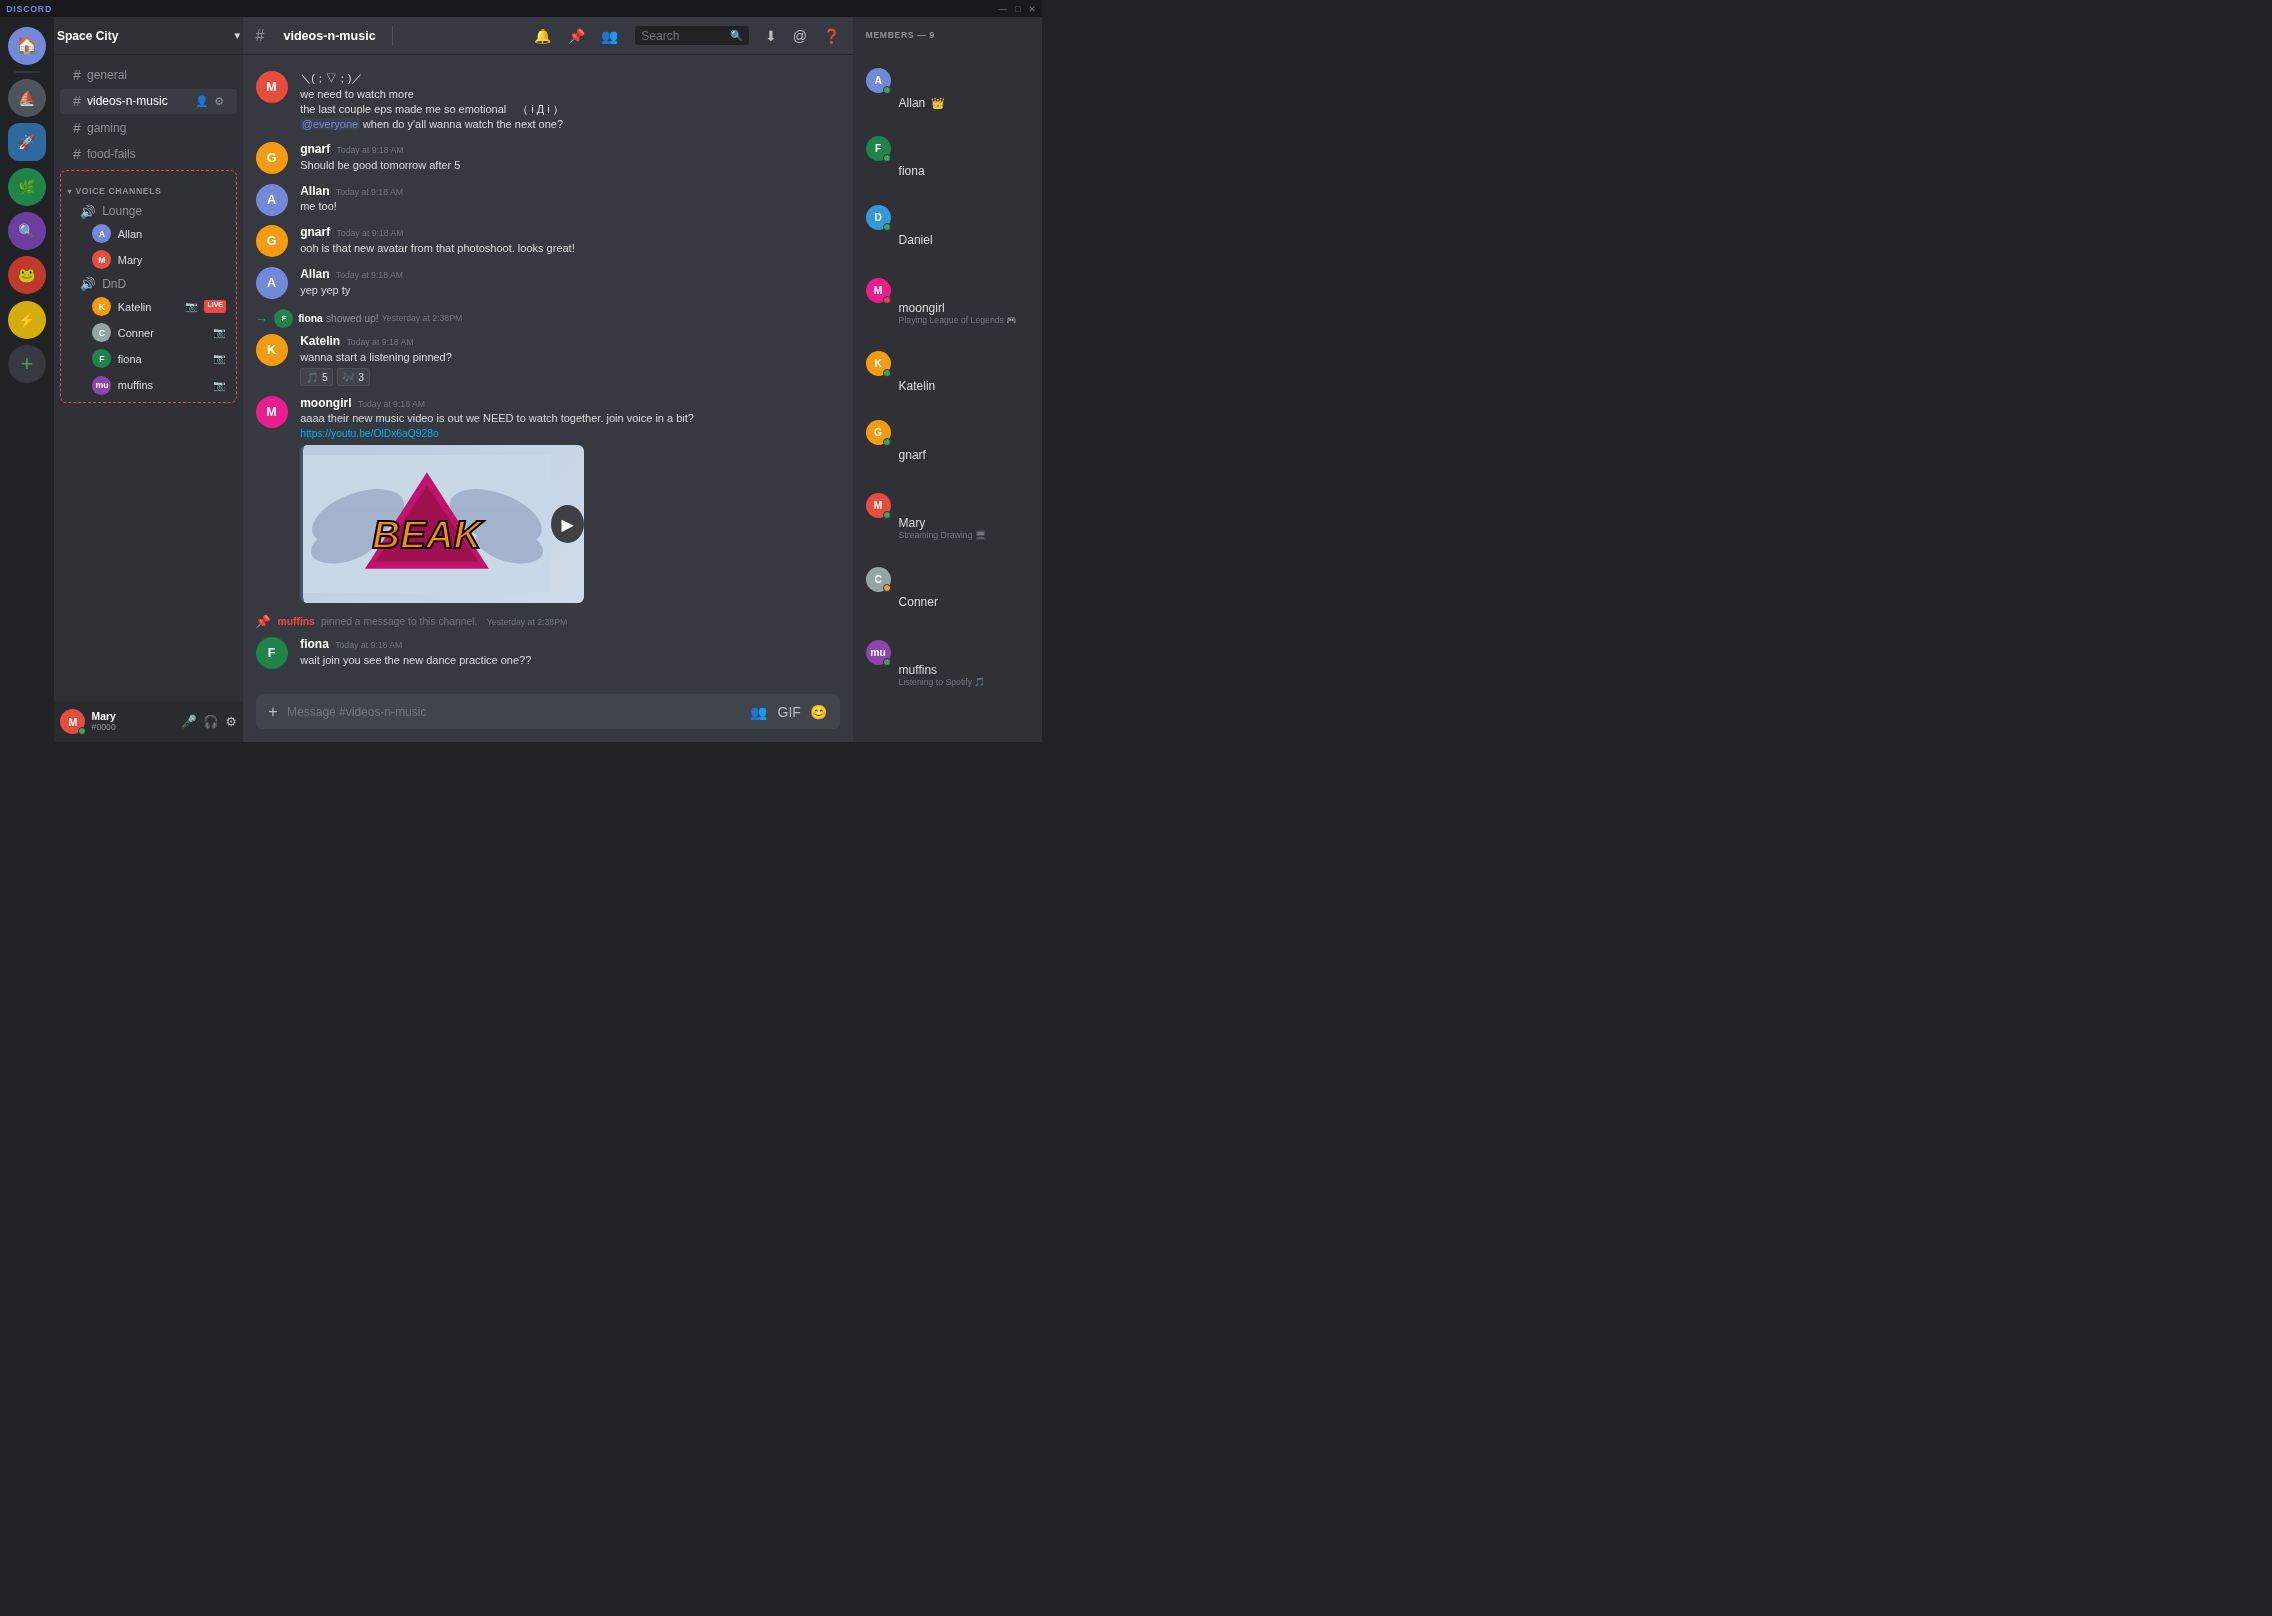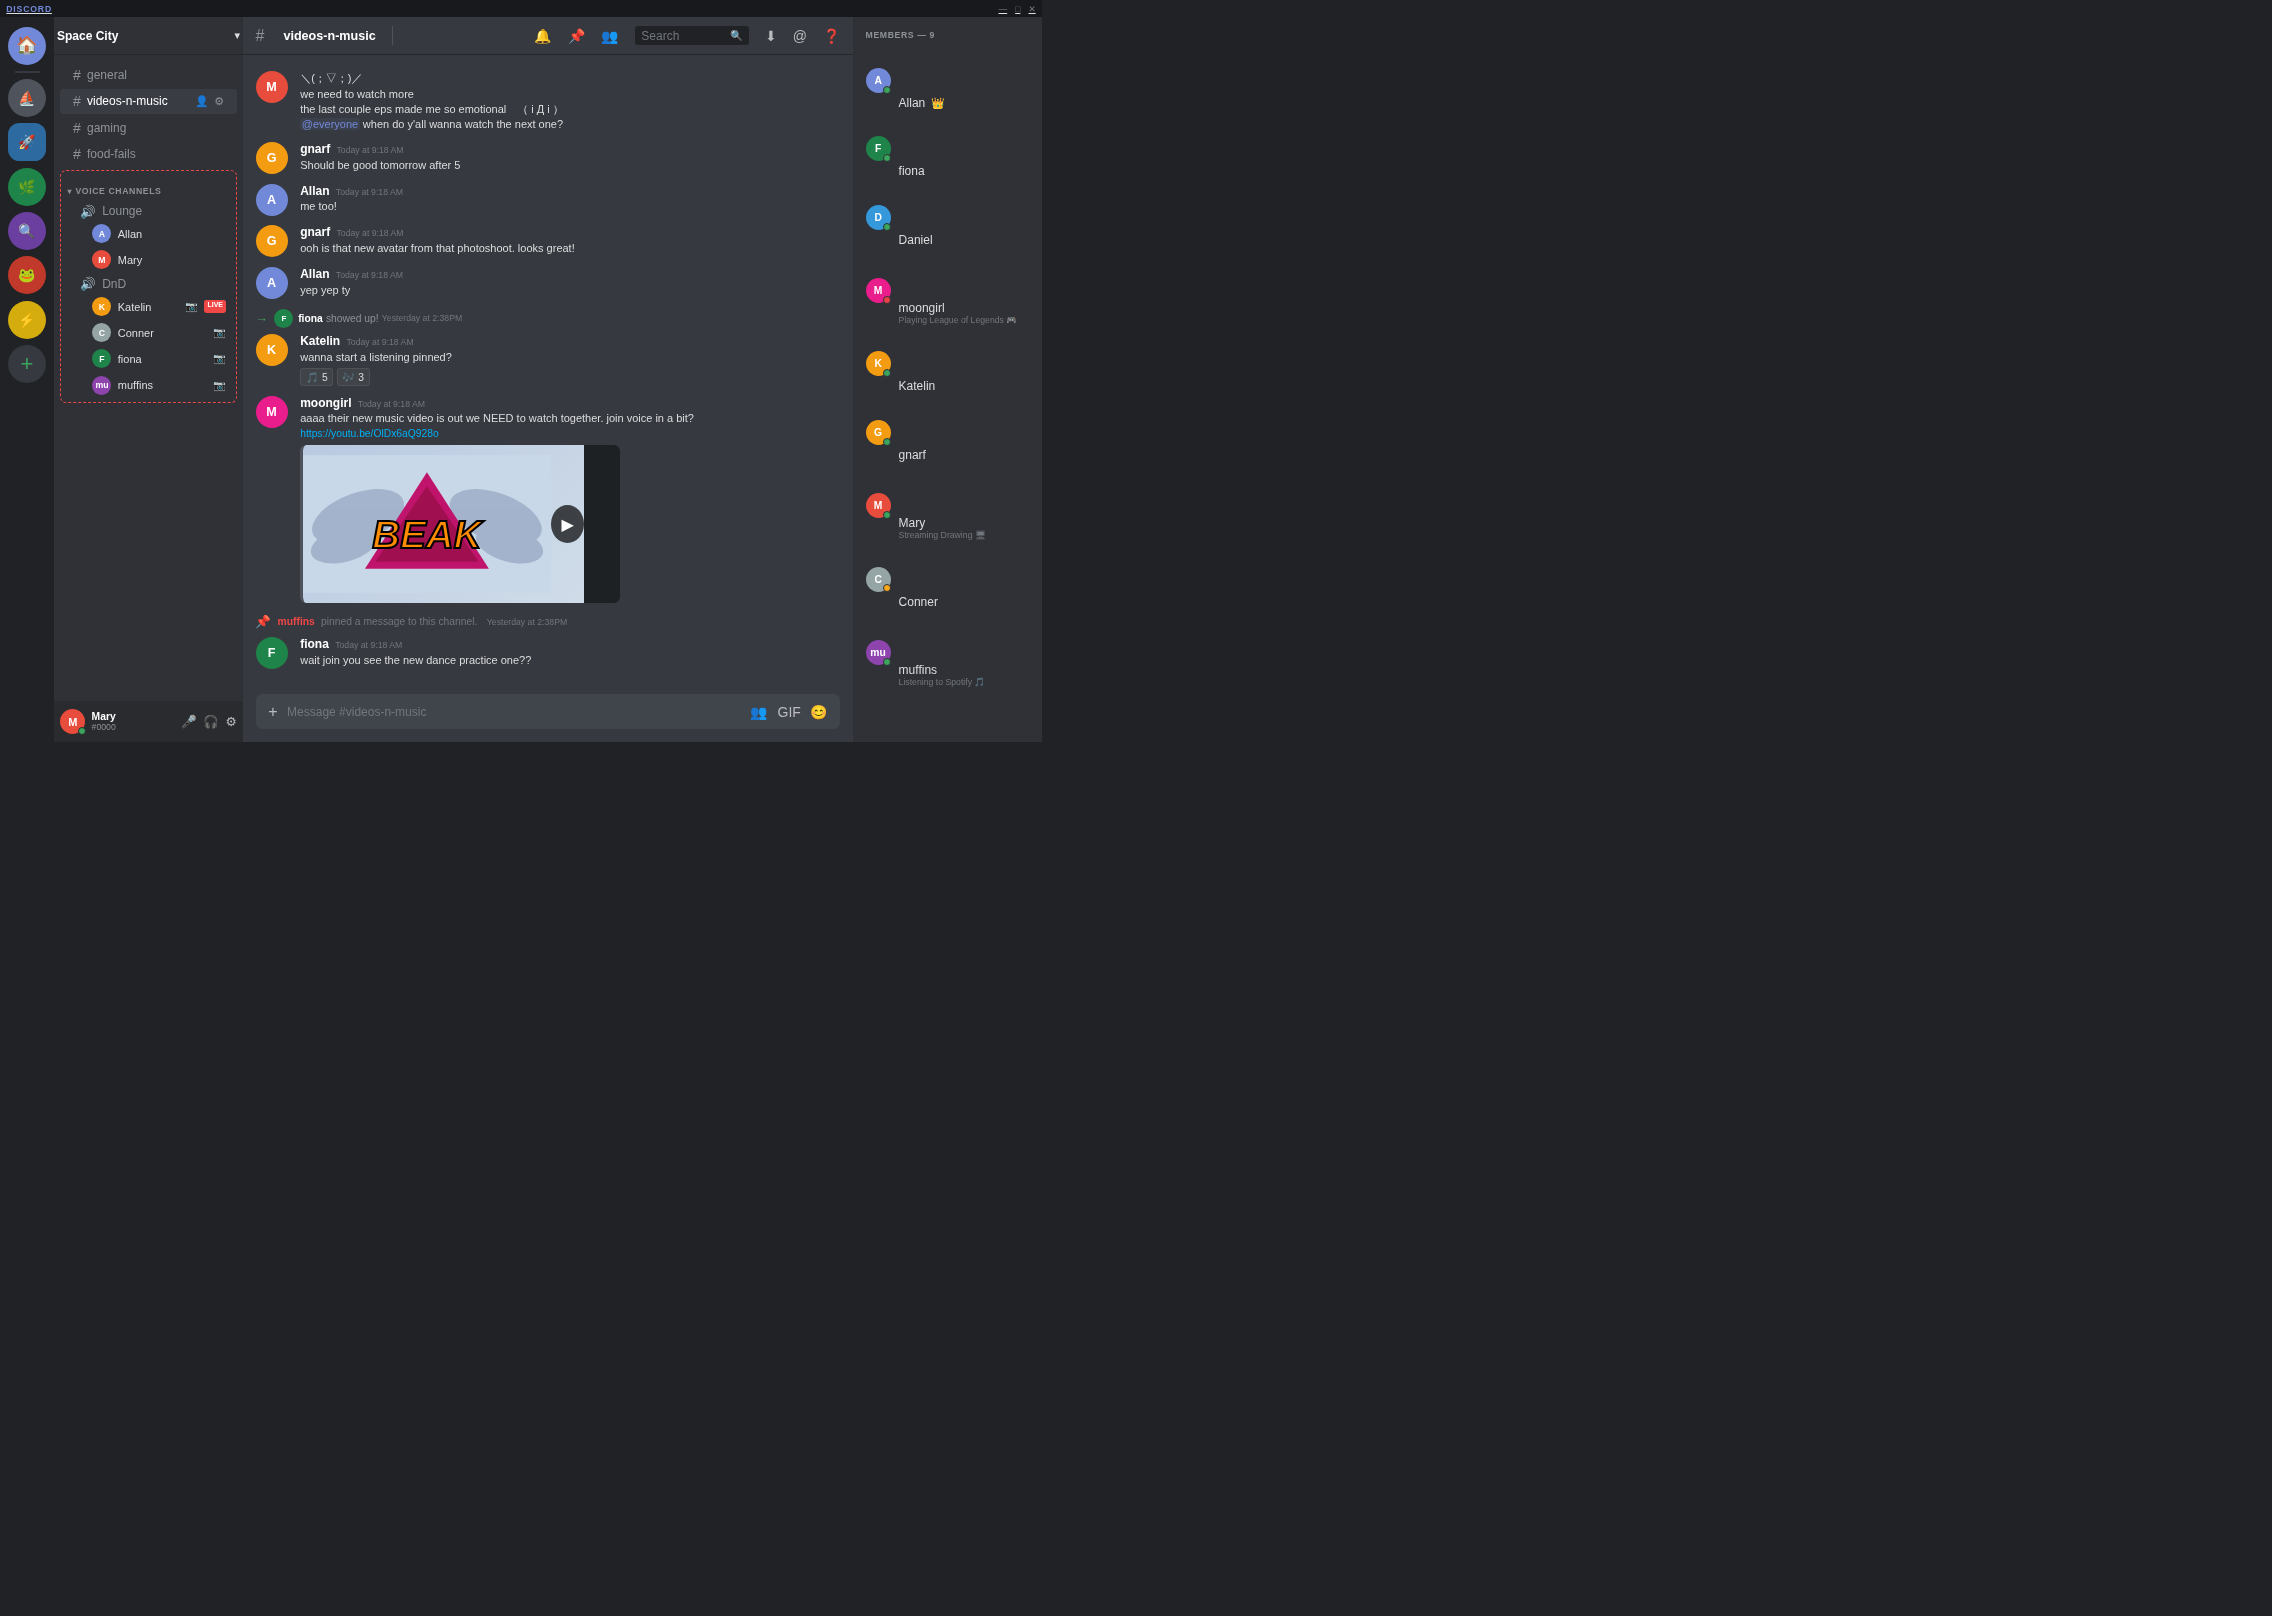--- a/index.html
+++ b/index.html
@@ -16,21 +16,20 @@
     }
 
     
     .titlebar {
       height: 17.4px;
       background: #18191c;
       display: flex;
       align-items: center;
       padding: 0 6.3px;
       flex-shrink: 0;
-      text-decoration: underline;
     }
     .titlebar-logo {
       color: #7289da;
       font-size: 8.7px;
       font-weight: bold;
       letter-spacing: 0.8px;
     }
     .titlebar-controls {
       margin-left: auto;
       display: flex;
@@ -361,21 +360,21 @@
       font-size: 10.3px;
       gap: 6.3px;
     }
     .system-icon { color: #8e9297; font-size: 12.6px; }
     .system-user { color: #f04747; font-weight: 600; cursor: pointer; }
     .system-timestamp { color: #72767d; font-size: 8.7px; margin-left: 3.2px; }
 
     
     .video-embed {
       margin-top: 6.3px;
-      width: 320px;
+      width: 284px;
       border-radius: 6.3px;
       overflow: hidden;
       background: #1e2124;
       border-left: 3.2px solid #4f545c;
     }
     .video-thumbnail {
       width: 281px;
       height: 158px;
       background: linear-gradient(135deg, #b8c9e1 0%, #d0dce8 100%);
       position: relative;

